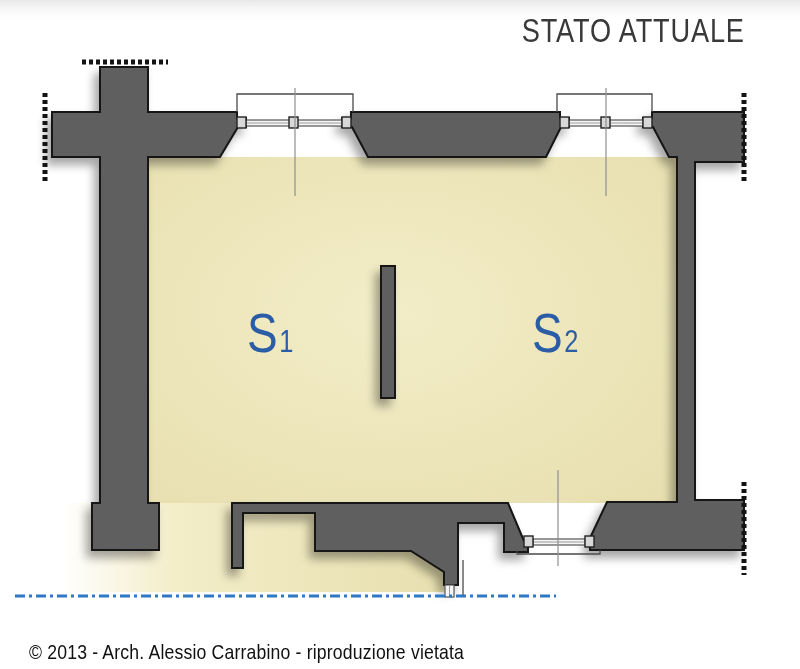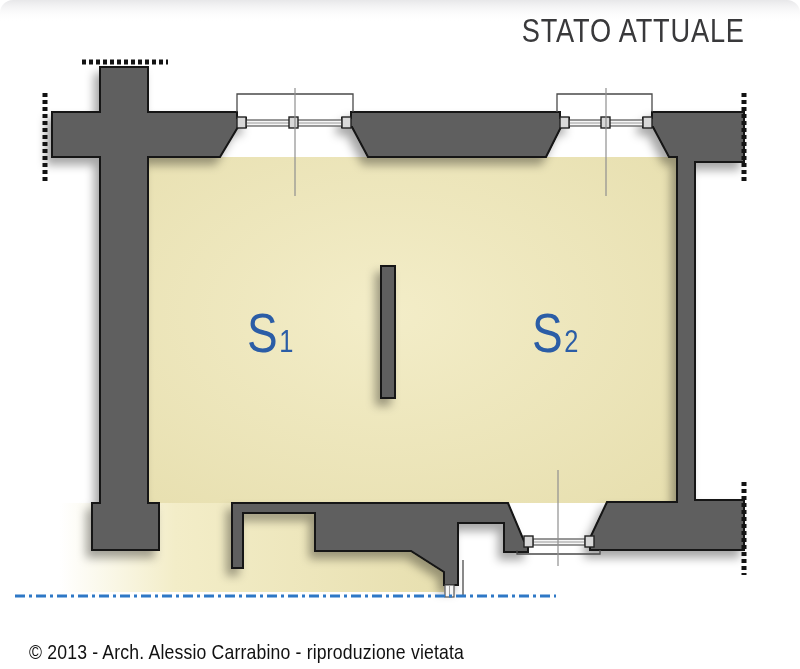--- a/index.html
+++ b/index.html
@@ -1,18 +1,18 @@
 <!DOCTYPE html>
 <html style="--wall: #5f5f5f; --outline: #131313; --floor: #f3edc8; --floor_deep: #e7dfaf; --frame_fill: #f6f6f6; --label: #2b5da6; --section_line: #2e78c6; --title_text: #39393b; --body_text: #111111;"><head>
 <meta charset="utf-8">
 <style>
   html,body{margin:0;padding:0;background:#fff;}
   #stage{
     position:relative;width:800px;height:669px;overflow:hidden;
-    background:#fff;font-family:"Liberation Sans",sans-serif;border-radius:13px;
+    background:#fff;font-family:"Liberation Sans",sans-serif;
   }
   #plan-svg{position:absolute;left:0;top:0;}
   .wall{fill:var(--wall);stroke:var(--outline);stroke-width:2;stroke-linejoin:miter;}
   .thin{fill:none;stroke:#4a4a4a;stroke-width:1.3;}
   .frame{fill:var(--frame_fill);stroke:#555;stroke-width:1.2;}
   .cap{fill:#d8d8d8;stroke:#222;stroke-width:1.4;}
   .midline{stroke:#9a9a9a;stroke-width:1;}
   .centerline{stroke:#8f8f8f;stroke-width:1.2;}
   .cutmark{stroke:var(--outline);stroke-width:5;stroke-dasharray:4 3;fill:none;}
   .groundline{stroke:var(--section_line);stroke-width:3;stroke-dasharray:10 4 3 4;fill:none;}

